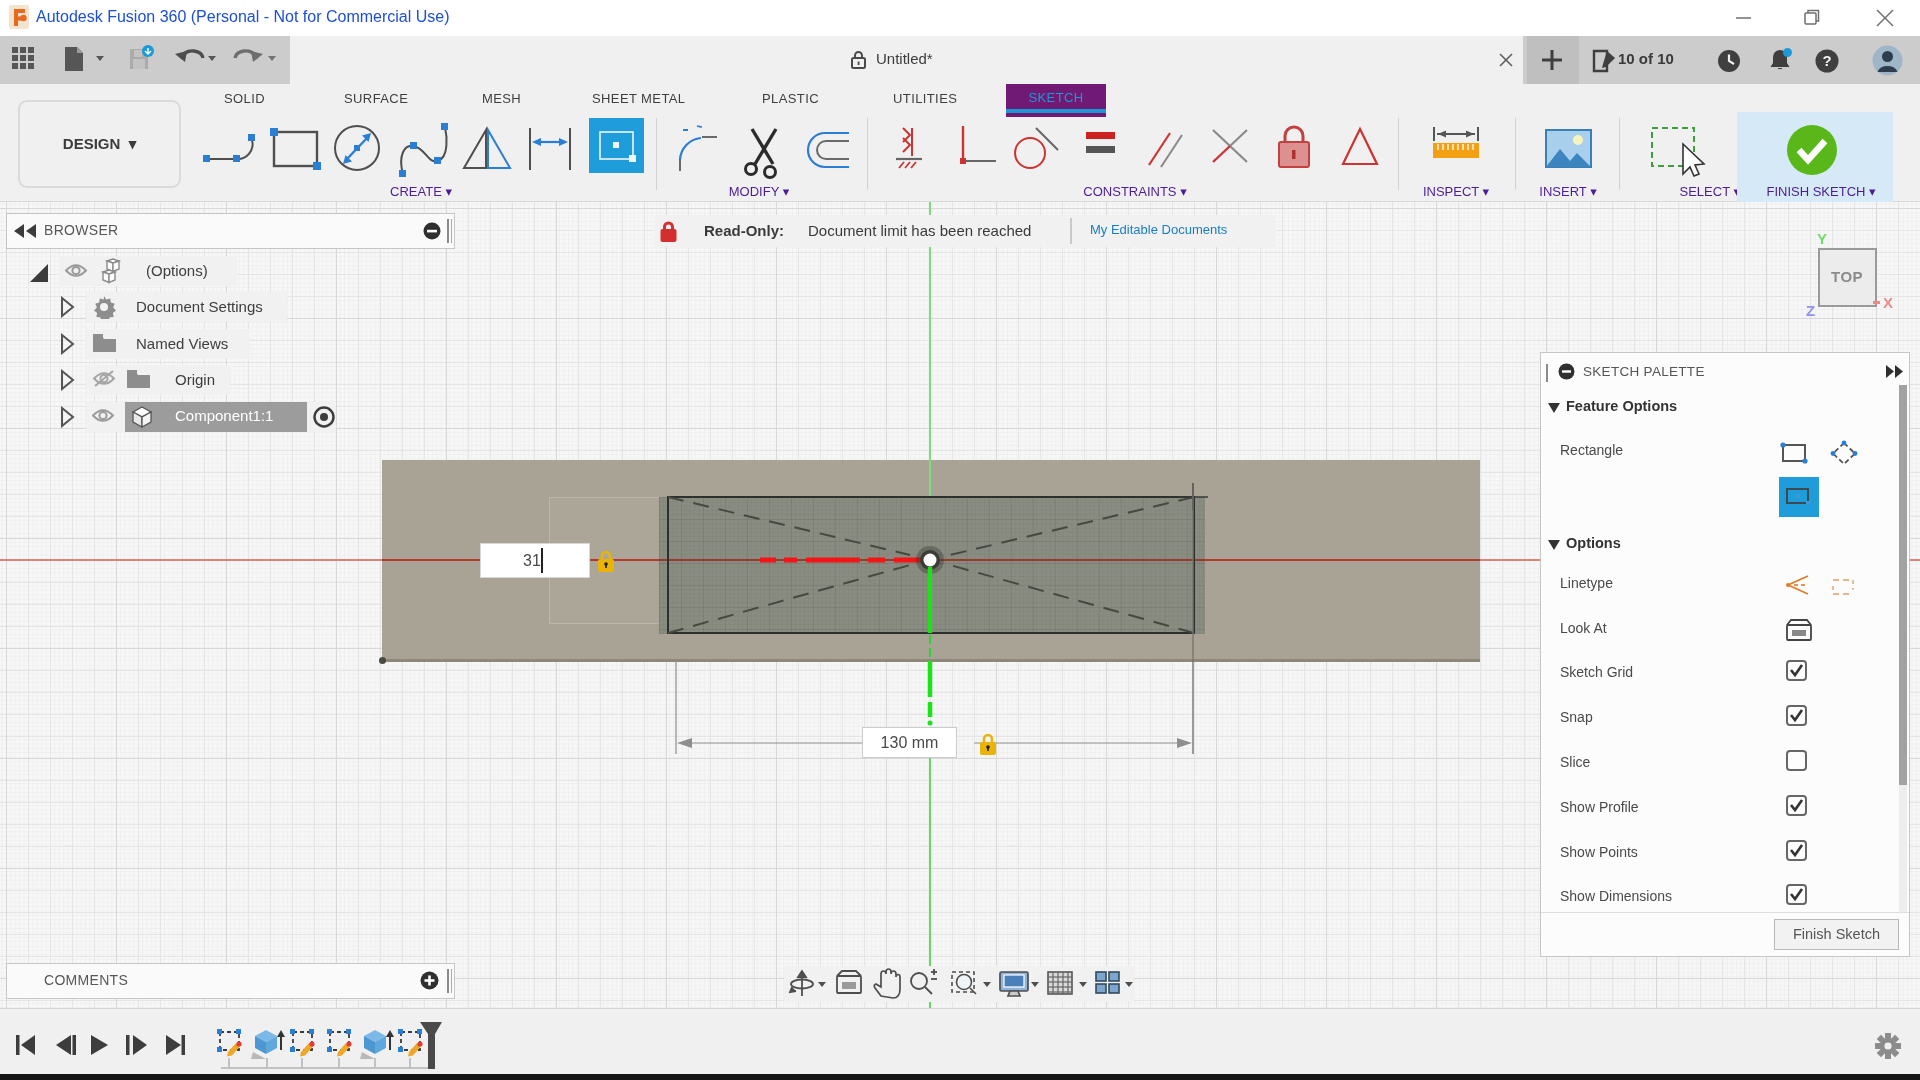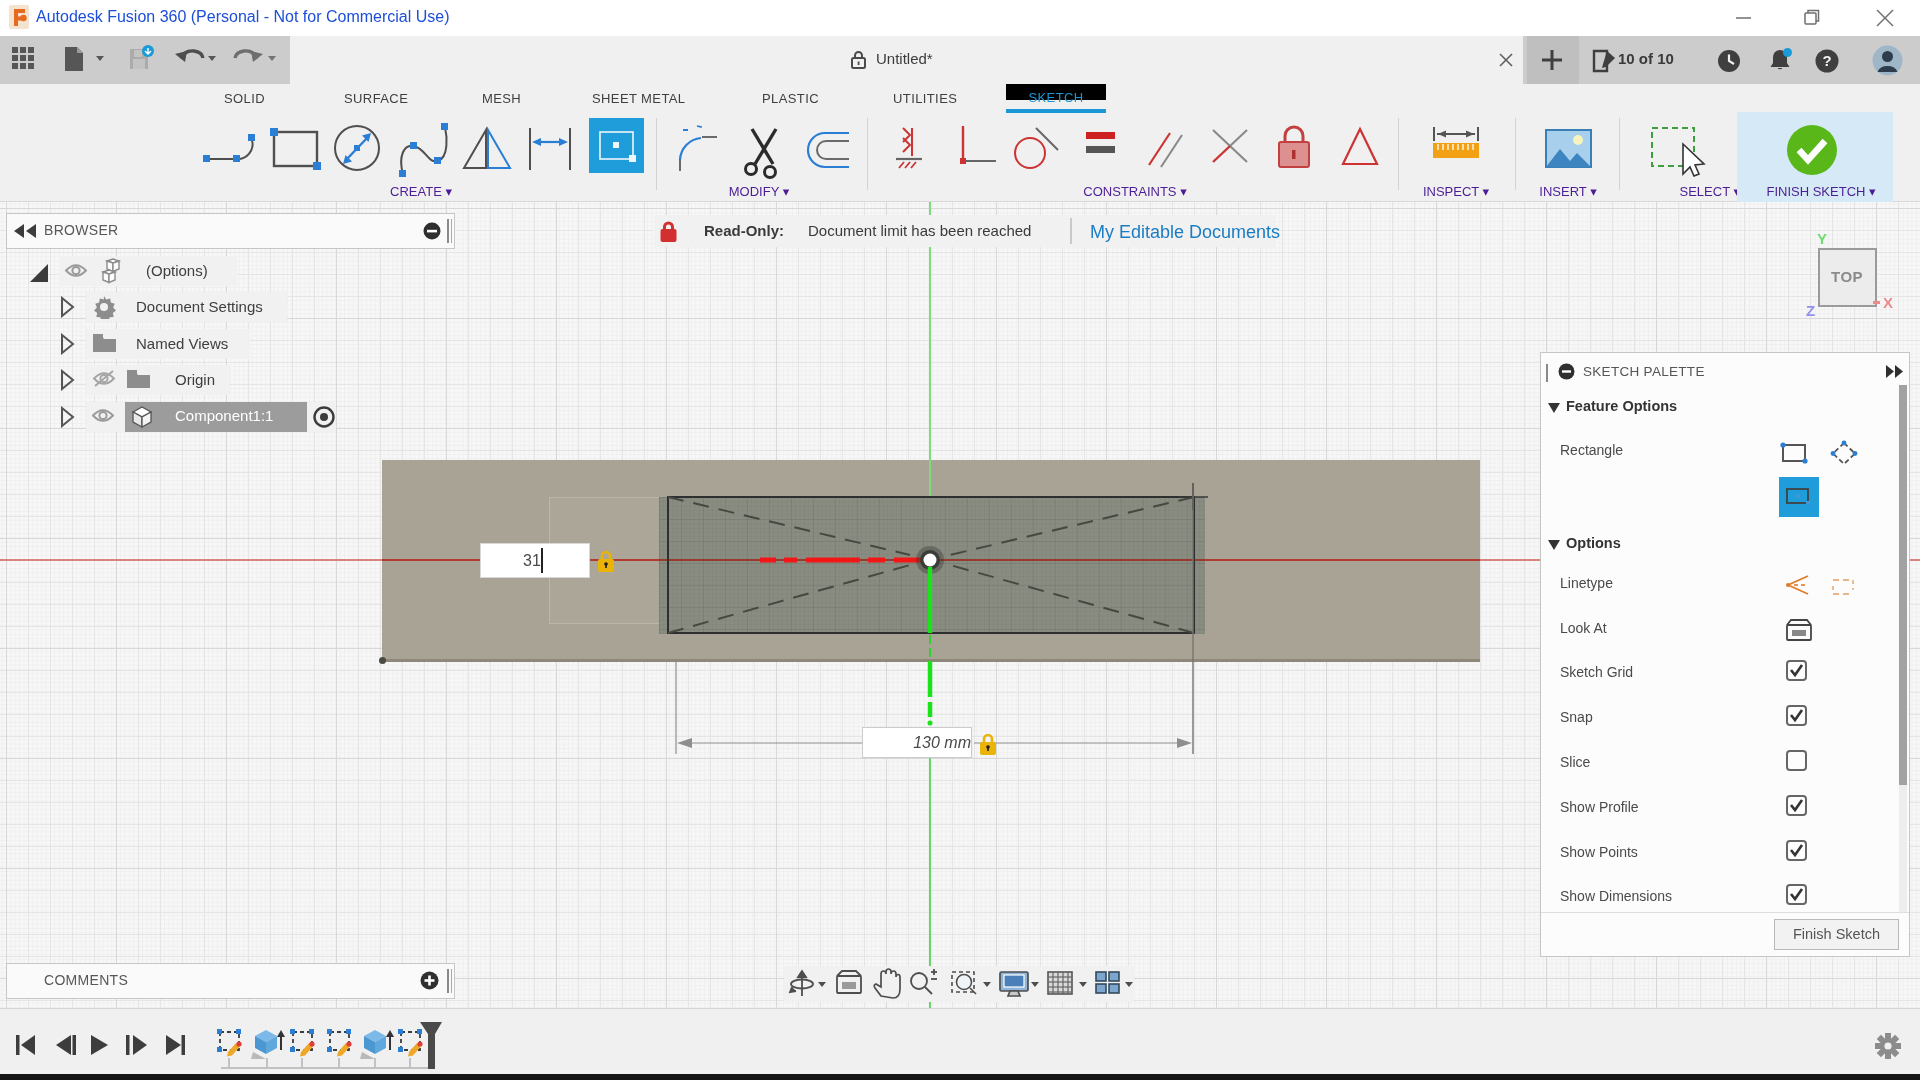--- a/index.html
+++ b/index.html
@@ -10,21 +10,21 @@
 #title{left:36px;top:8px;font-size:16px;color:#1d4ed8;}
 
 #tabrow{left:0;top:36px;width:1920px;height:48px;background:#cccccc;}
 #tab{left:290px;top:36px;width:1233px;height:48px;background:#f0f0f0;}
 #tabtitle{left:876px;top:50px;font-size:15px;color:#3c3c3c;}
 #plusbox{left:1527px;top:36px;width:52px;height:48px;background:#bfbfbf;}
 #tencount{left:1618px;top:50px;font-size:15px;font-weight:bold;color:#3a3a3a;}
 
 #ribbon{left:0;top:84px;width:1920px;height:118px;background:#f0f0f0;border-bottom:1px solid #d8d8d8;}
 .rtab{top:91px;font-size:13px;color:#3f3f3f;letter-spacing:.4px;}
-#sketchtab{left:1006px;top:84px;width:100px;height:16px;background:#000000;color:#1a97d4;
+#sketchtab{left:1006px;top:84px;width:100px;height:33px;background:#701a75;color:#1a97d4;
  font-size:13px;letter-spacing:.4px;text-align:center;line-height:27px;}
 #sketchul{left:1006px;top:109px;width:100px;height:4px;background:#1a97d4;}
 #designbtn{left:18px;top:100px;width:163px;height:88px;border:2px solid #dadada;border-radius:9px;
  font-size:15px;font-weight:bold;color:#3c3c3c;text-align:center;line-height:84px;background:#f0f0f0;}
 .seclabel{top:184px;font-size:13px;color:#4c1d95;text-align:center;}
 .vdiv{top:118px;width:1px;height:72px;background:#d2d2d2;}
 #finblock{left:1737px;top:112px;width:156px;height:90px;background:#d5eaf6;}
 
 #canvas{left:0;top:202px;width:1920px;height:806px;
  background-color:#f7f7f7;
@@ -124,21 +124,21 @@
       <line x1="280" y1="163" x2="280" y2="171"></line>
           <line x1="280" y1="176" x2="280" y2="184"></line>
     </g>
     <g stroke="#1ae31a" stroke-width="4.5">
       <line x1="280" y1="189" x2="280" y2="225"></line>
           <line x1="280" y1="230" x2="280" y2="245"></line>
     </g>
     <circle cx="280" cy="251" r="2.5" fill="#1ae31a"></circle>
   </svg>
   
-  <div class="abs" style="left:862px;top:525px;width:110px;height:31px;background:#fff;border:1px solid #ccc;text-align:right;line-height:29px;font-style:italic;" class2="dim"><span class="dim">130 mm</span></div>
+  <div class="abs" style="left:862px;top:525px;width:95px;height:31px;background:#fff;border:1px solid #ccc;text-align:center;line-height:29px;" class2="dim"><span class="dim">130 mm</span></div>
   
   <div class="abs" style="left:480px;top:341px;width:110px;height:35px;background:#fff;border:1px solid #d8d8d8;"></div>
   <div class="abs dim" style="left:523px;top:350px;">31</div>
   <div class="abs" style="left:541px;top:346px;width:1.6px;height:25px;background:#222;"></div>
   
   <svg class="abs" style="left:597px;top:348px;" width="18" height="23" viewBox="0 0 18 23">
         <rect x="1" y="9" width="16" height="13" rx="2" fill="#eab308"></rect>
         <path d="M5 9 V6 a4 4 0 0 1 8 0 V9" fill="none" stroke="#eab308" stroke-width="2.6"></path>
         <circle cx="9" cy="14" r="1.8" fill="#1e1e1e"></circle>
         <rect x="8.2" y="14" width="1.6" height="4" fill="#1e1e1e"></rect>
@@ -240,21 +240,21 @@
 
   
   <div class="abs" id="readonly"></div>
   <svg class="abs" style="left:659px;top:19px;" width="19" height="22" viewBox="0 0 19 22">
     <rect x="1.5" y="8" width="16" height="13" rx="2" fill="#d32f2f"></rect>
     <path d="M5.5 8 V6 a4 4 0 0 1 8 0 V8" fill="none" stroke="#d32f2f" stroke-width="3"></path>
   </svg>
   <div class="abs" style="left:704px;top:20px;font-size:15px;font-weight:bold;color:#3a3a3a;">Read-Only:</div>
   <div class="abs" style="left:808px;top:20px;font-size:15px;color:#3a3a3a;">Document limit has been reached</div>
   <div class="abs" style="left:1070px;top:16px;width:2px;height:26px;background:#c9c9c9;"></div>
-  <div class="abs" style="left:1090px;top:20px;font-size:18px;color:#1a7dc4;">My Editable Documents</div>
+  <div class="abs" style="left:1090px;top:20px;font-size:13px;color:#1a7dc4;">My Editable Documents</div>
 
   
   <div class="abs" style="left:1818px;top:46px;width:59px;height:59px;background:#ececec;border:2px solid #9a9a9a;"></div>
   <div class="abs" style="left:1831px;top:66px;font-size:15px;color:#8b8b8b;font-weight:bold;letter-spacing:.5px;">TOP</div>
   <div class="abs" style="left:1817px;top:28px;font-size:15px;color:#71da71;font-weight:bold;">Y</div>
   <div class="abs" style="left:1883px;top:92px;font-size:15px;color:#ef8a8a;font-weight:bold;">X</div>
   <div class="abs" style="left:1873px;top:99px;width:7px;height:3px;background:#ef8a8a;"></div>
   <div class="abs" style="left:1806px;top:100px;font-size:15px;color:#9090ee;font-weight:bold;">Z</div>
 
   
@@ -530,20 +530,21 @@
 
 <div class="abs" id="ribbon"></div>
 <div class="abs rtab" style="left:224px;">SOLID</div>
 <div class="abs rtab" style="left:344px;">SURFACE</div>
 <div class="abs rtab" style="left:482px;">MESH</div>
 <div class="abs rtab" style="left:592px;">SHEET METAL</div>
 <div class="abs rtab" style="left:762px;">PLASTIC</div>
 <div class="abs rtab" style="left:893px;">UTILITIES</div>
 <div class="abs" id="sketchtab">SKETCH</div>
 <div class="abs" id="sketchul"></div>
+<div class="abs" id="designbtn">DESIGN&nbsp;&nbsp;▾</div>
 <div class="abs seclabel" style="left:356px;width:130px;">CREATE ▾</div>
 <div class="abs seclabel" style="left:694px;width:130px;">MODIFY ▾</div>
 <div class="abs seclabel" style="left:1060px;width:150px;">CONSTRAINTS ▾</div>
 <div class="abs seclabel" style="left:1391px;width:130px;">INSPECT ▾</div>
 <div class="abs seclabel" style="left:1503px;width:130px;">INSERT ▾</div>
 <div class="abs seclabel" style="left:1610px;width:130px;text-align:right;">SELECT ▾</div>
 <div class="abs" id="finblock"></div>
 <div class="abs seclabel" style="left:1737px;width:168px;">FINISH SKETCH ▾</div>
 <div class="abs vdiv" style="left:656px;"></div>
 <div class="abs vdiv" style="left:867px;"></div>

